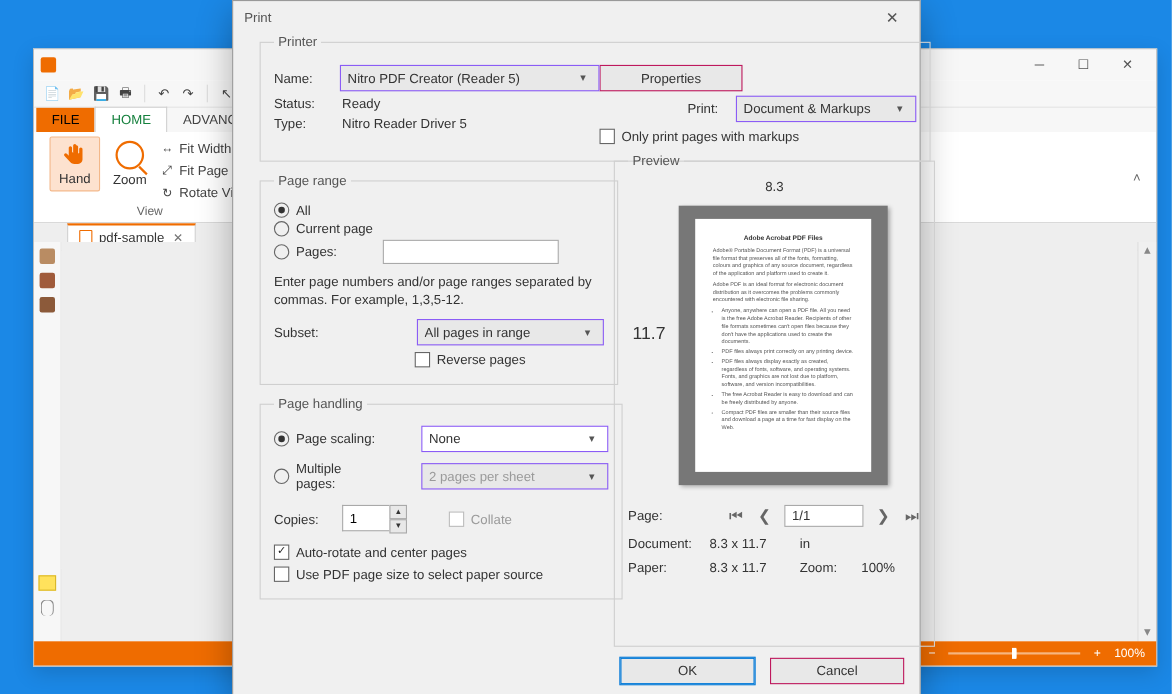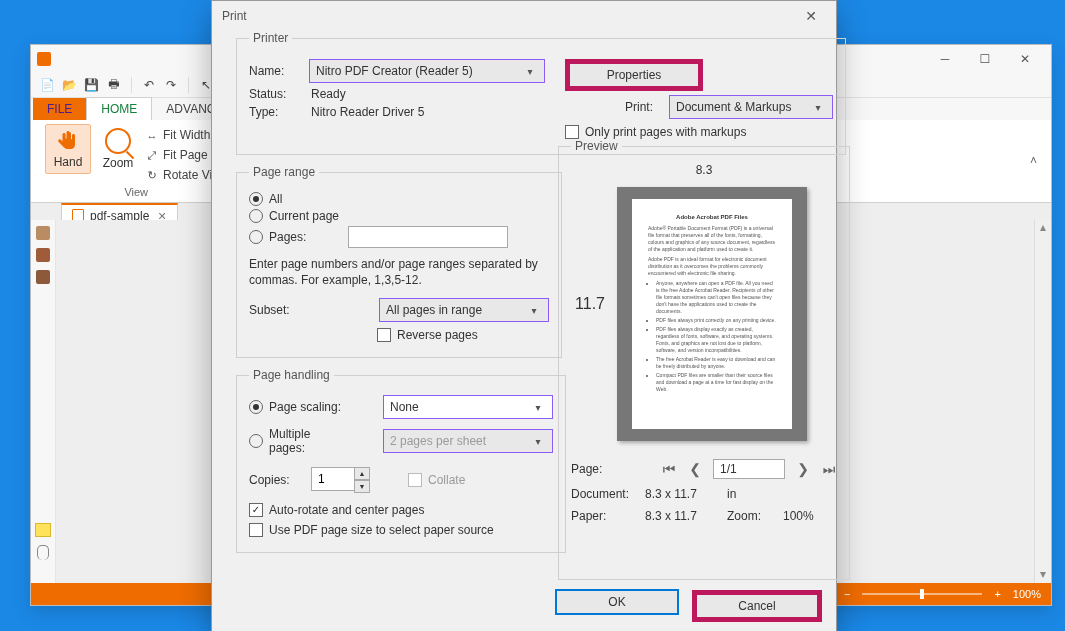--- a/index.html
+++ b/index.html
@@ -5,21 +5,21 @@
 html,body{margin:0;padding:0;font-family:"Segoe UI",Tahoma,sans-serif;font-size:12px;color:#333;background:#1b88e6;height:100%;overflow:hidden}
 .app-window{position:absolute;top:44px;left:30px;width:1020px;height:560px;background:#fff;border:1px solid #bbb;box-shadow:0 6px 18px rgba(0,0,0,.15)}
 .titlebar{height:28px;display:flex;align-items:center;padding:0 6px;background:#f7f7f7}
 .app-icon{width:14px;height:14px;background:#ef6c00;border-radius:2px;margin-right:6px}
 .titlebar-spacer{flex:1}
 .titlebtn{width:40px;height:28px;display:flex;align-items:center;justify-content:center;color:#555}
 .qat{height:24px;background:#f7f7f7;border-bottom:1px solid #e0e0e0;display:flex;align-items:center;gap:4px;padding:0 8px}
 .qat-btn{width:18px;height:18px;display:flex;align-items:center;justify-content:center;color:#444}
 .qat-sep{width:1px;height:16px;background:#ddd;margin:0 4px}
 .tabs{height:22px;display:flex;align-items:flex-end;background:#f7f7f7;padding:0 0 0 2px}
-.tab-file{height:22px;padding:0 14px;background:#ef6c00;color:#4c1d95;display:flex;align-items:center;font-weight:400}
+.tab-file{height:22px;padding:0 14px;background:#ef6c00;color:#000000;display:flex;align-items:center;font-weight:400}
 .tab{height:22px;padding:0 14px;display:flex;align-items:center;color:#444;cursor:pointer}
 .tab.active{background:#fff;border:1px solid #d0d0d0;border-bottom:none;color:#15803d}
 .ribbon{height:74px;border-bottom:1px solid #d0d0d0;display:flex;padding:4px 8px;gap:6px;background:#fff}
 .ribbon-group{display:flex;flex-direction:column;align-items:center;padding:0 6px;border-right:1px solid #e5e5e5}
 .big-btn{width:44px;height:48px;display:flex;flex-direction:column;align-items:center;justify-content:center;gap:2px;border:1px solid transparent;border-radius:2px}
 .big-btn.selected{background:#fde2cf;border-color:#f3b88a}
 .hand-icon{width:24px;height:24px}
 .zoom-icon{width:22px;height:22px;border:2px solid #ef6c00;border-radius:50%;position:relative}
 .zoom-icon::after{content:"";position:absolute;width:2px;height:10px;background:#ef6c00;bottom:-8px;right:-2px;transform:rotate(-45deg)}
 .mini-row{display:flex;align-items:center;gap:4px;height:18px;color:#444}
@@ -52,21 +52,21 @@
 .col-right{flex:1;display:flex;flex-direction:column}
 fieldset{border:1px solid #cfcfcf;border-radius:0;padding:10px 12px 12px;margin:0}
 legend{color:#555;padding:0 4px;font-size:12px}
 .row{display:flex;align-items:center;gap:10px;margin:4px 0}
 .lbl{width:52px;color:#333}
 .lbl-w{width:80px}
 .combo{flex:1;height:22px;border:1px solid #8b5cf6;background:#e8e8e8;display:flex;align-items:center;padding:0 6px;position:relative;font-size:12px}
 .combo.light{background:#fff}
 .combo .cv{flex:1;overflow:hidden;white-space:nowrap}
 .combo .dd{width:16px;text-align:center;color:#555;font-size:10px}
-.btn{height:22px;border:5px solid #be185d;background:#e8e8e8;padding:0 18px;display:flex;align-items:center;cursor:pointer;font-size:12px}
+.btn{height:22px;border:1px solid #be185d;background:#e8e8e8;padding:0 18px;display:flex;align-items:center;cursor:pointer;font-size:12px}
 .value{color:#333}
 .radio,.check{display:flex;align-items:center;gap:6px;margin:3px 0}
 .radiodot{width:12px;height:12px;border:1px solid #666;border-radius:50%;display:flex;align-items:center;justify-content:center}
 .radiodot.sel::after{content:"";width:6px;height:6px;background:#333;border-radius:50%}
 .checkbox{width:12px;height:12px;border:1px solid #666;background:#fff;display:flex;align-items:center;justify-content:center;font-size:10px;line-height:1}
 .checkbox.sel::after{content:"✓";color:#222}
 .textin{height:20px;border:1px solid #a9a9a9;background:#fff;padding:0 4px}
 .hint{color:#333;font-size:12px;line-height:1.35}
 .spinner{display:flex}
 .spinner input{width:34px;height:20px;border:1px solid #a9a9a9;border-right:none;text-align:left;padding-left:6px;font-family:inherit;font-size:12px}
@@ -193,21 +193,21 @@
   <div class="dlg-title">
     <span>Print</span>
     <span class="sp"></span>
     <div class="dlg-x">✕</div>
   </div>
   <div class="dlg-body">
     <div class="col-left">
 
       <fieldset style="margin-right:-300px">
         <legend>Printer</legend>
-        <div style="display:flex;gap:20px">
+        <div style="display:flex;gap:0">
           <div style="width:296px">
             <div class="row">
               <span class="lbl">Name:</span>
               <div class="combo" style="width:222px;flex:none">
                 <span class="cv">Nitro PDF Creator (Reader 5)</span>
                   <span class="dd">▾</span>
               </div>
             </div>
             <div class="row">
               <span class="lbl">Status:</span>

